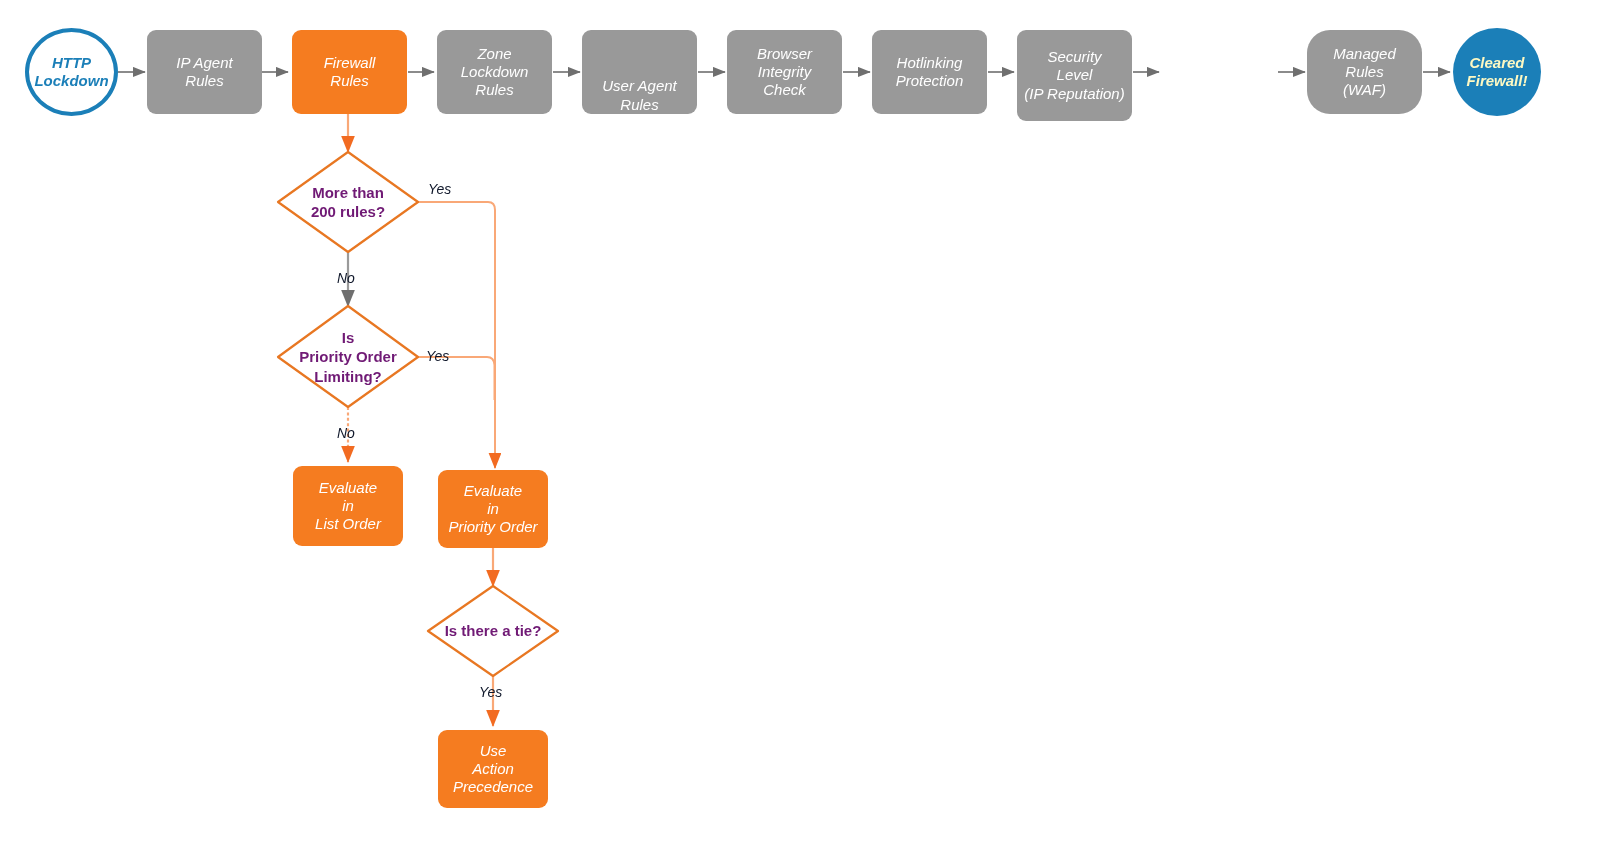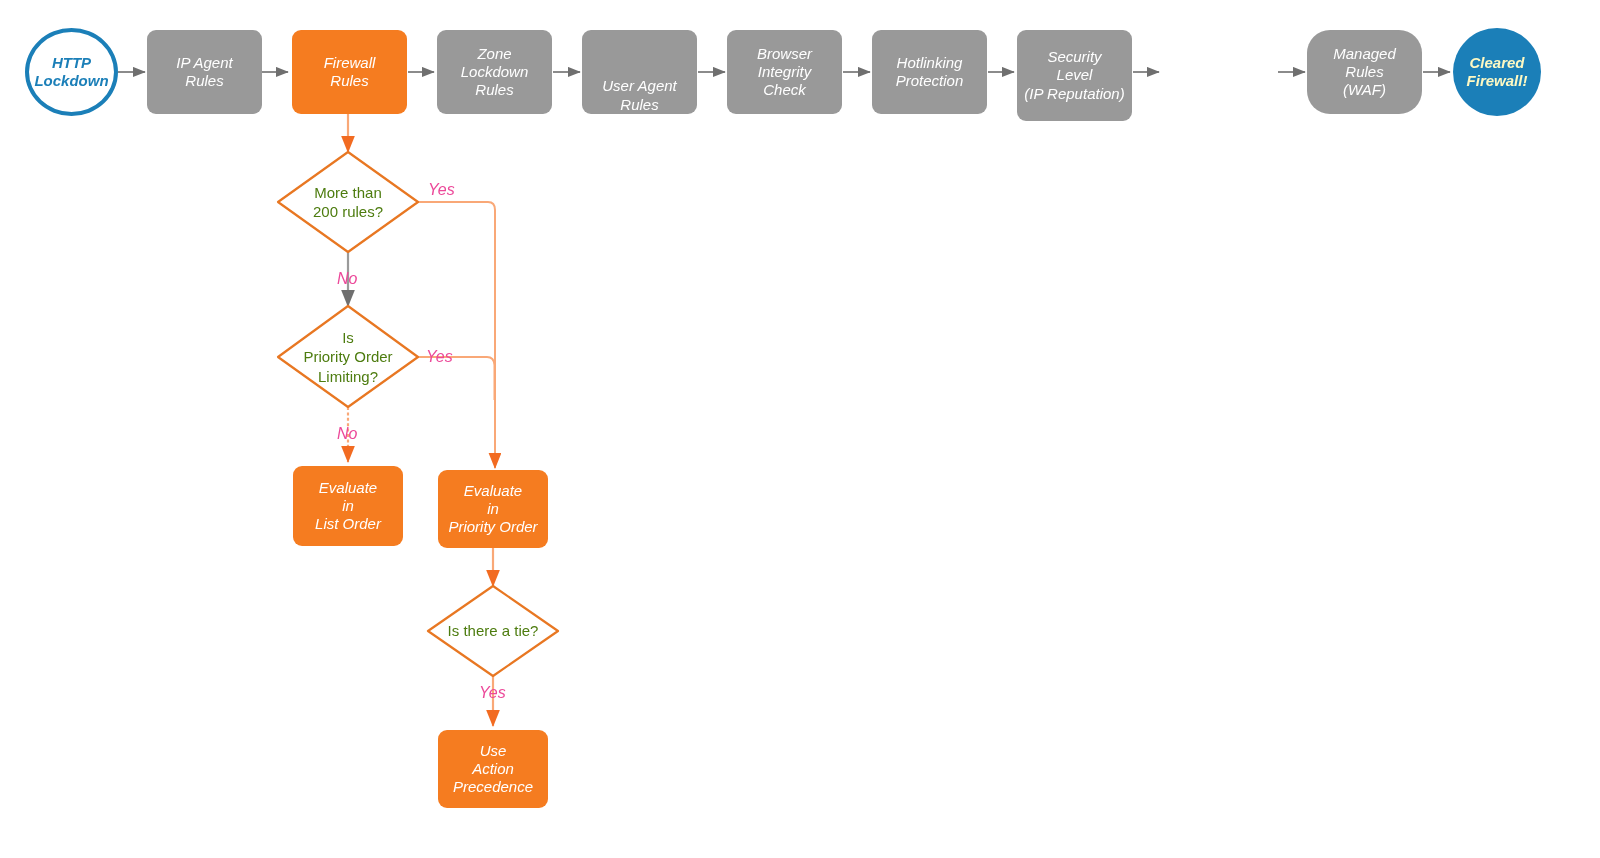--- a/index.html
+++ b/index.html
@@ -66,29 +66,30 @@
     font-weight: bold;
     font-style: italic;
     font-size: 15px;
   }
   .diamond-label {
     position: absolute;
     display: flex;
     align-items: center;
     justify-content: center;
     text-align: center;
-    color: #4d7c0f;
+    color: #701a75;
     font-size: 15px;
     line-height: 1.3;
     box-sizing: border-box;
+    font-weight: bold;
   }
   .edge-label {
     position: absolute;
-    color: #ec4899;
-    font-size: 16px;
+    color: #0f172a;
+    font-size: 14px;
     font-style: italic;
     white-space: nowrap;
   }
   .nline { display: block; }
 </style>
 </head>
 <body>
 
 <div id="canvas">
 

